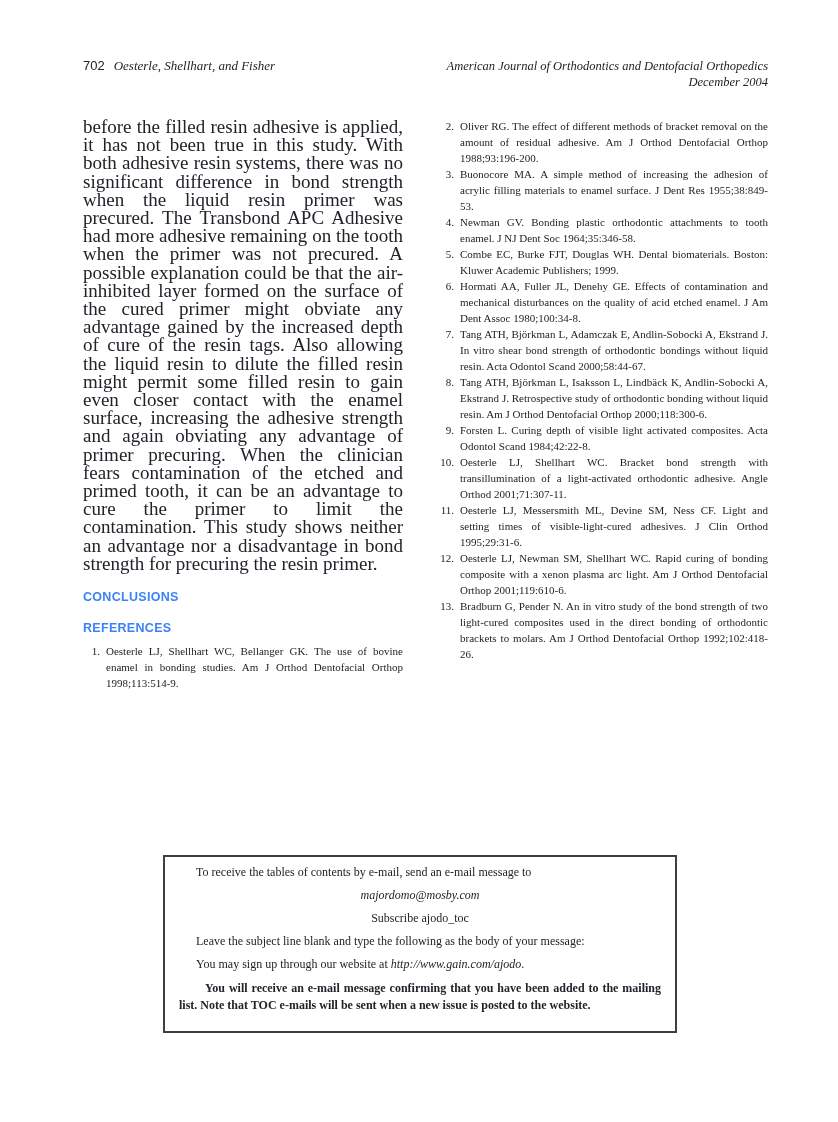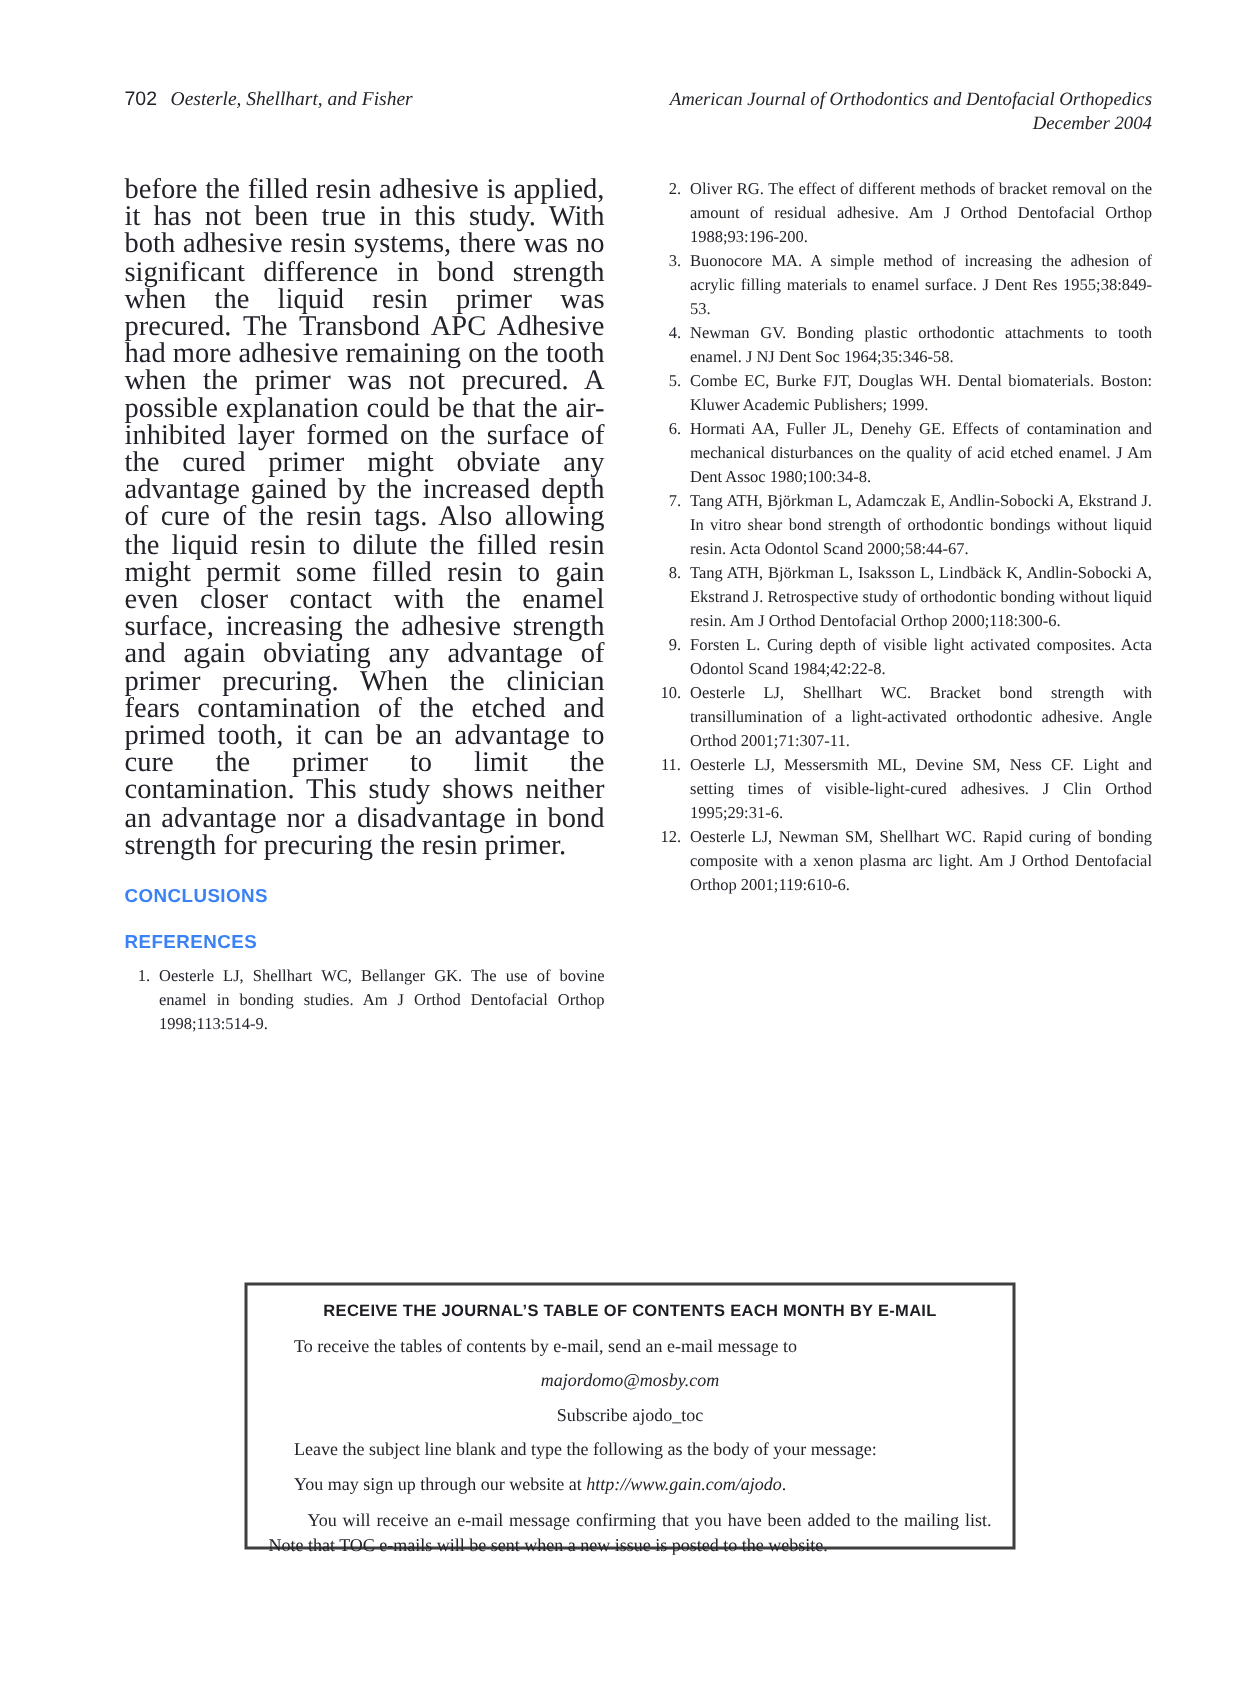--- a/index.html
+++ b/index.html
@@ -100,20 +100,21 @@
   }
   .toc-indent { text-indent: 17px; }
   .toc-center { text-align: center; }
   .italic { font-style: italic; }
   .toc-note {
     margin: 0;
     font-size: 12px;
     line-height: 16.5px;
     text-indent: 26px;
     text-align: justify;
+    font-weight: bold;
   }
 </style>
 </head>
 <body>
 
 <div class="page-header">
   <div class="header-left">
     <span class="page-number">702</span>
     <span class="running-authors">Oesterle, Shellhart, and Fisher</span>
   </div>
@@ -178,26 +179,29 @@
         <div class="ref-text">Oesterle LJ, Shellhart WC. Bracket bond strength with transillumination of a light-activated orthodontic adhesive. Angle Orthod 2001;71:307-11.</div>
       </li>
       <li class="ref-item">
         <span class="ref-num">11.</span>
         <div class="ref-text">Oesterle LJ, Messersmith ML, Devine SM, Ness CF. Light and setting times of visible-light-cured adhesives. J Clin Orthod 1995;29:31-6.</div>
       </li>
       <li class="ref-item">
         <span class="ref-num">12.</span>
         <div class="ref-text">Oesterle LJ, Newman SM, Shellhart WC. Rapid curing of bonding composite with a xenon plasma arc light. Am J Orthod Dentofacial Orthop 2001;119:610-6.</div>
       </li>
+      <li class="ref-item">
+        <span class="ref-num">13.</span>
+        <div class="ref-text">Bradburn G, Pender N. An in vitro study of the bond strength of two light-cured composites used in the direct bonding of orthodontic brackets to molars. Am J Orthod Dentofacial Orthop 1992;102:418-26.</div>
+      </li>
     </ol>
   </div>
 
 </div>
 
 <div class="toc-box">
-  <div class="toc-title">RECEIVE THE JOURNAL’S TABLE OF CONTENTS EACH MONTH BY E-MAIL</div>
   <p class="toc-line toc-indent">To receive the tables of contents by e-mail, send an e-mail message to</p>
   <p class="toc-line toc-center italic">majordomo@mosby.com</p>
   <p class="toc-line toc-center">Subscribe ajodo_toc</p>
   <p class="toc-line toc-indent">Leave the subject line blank and type the following as the body of your message:</p>
   <p class="toc-line toc-indent"><span>You may sign up through our website at </span><span class="italic">http://www.gain.com/ajodo</span><span>.</span></p>
   <p class="toc-note">You will receive an e-mail message confirming that you have been added to the mailing list. Note that TOC e-mails will be sent when a new issue is posted to the website.</p>
 </div>
 
 </body></html>

